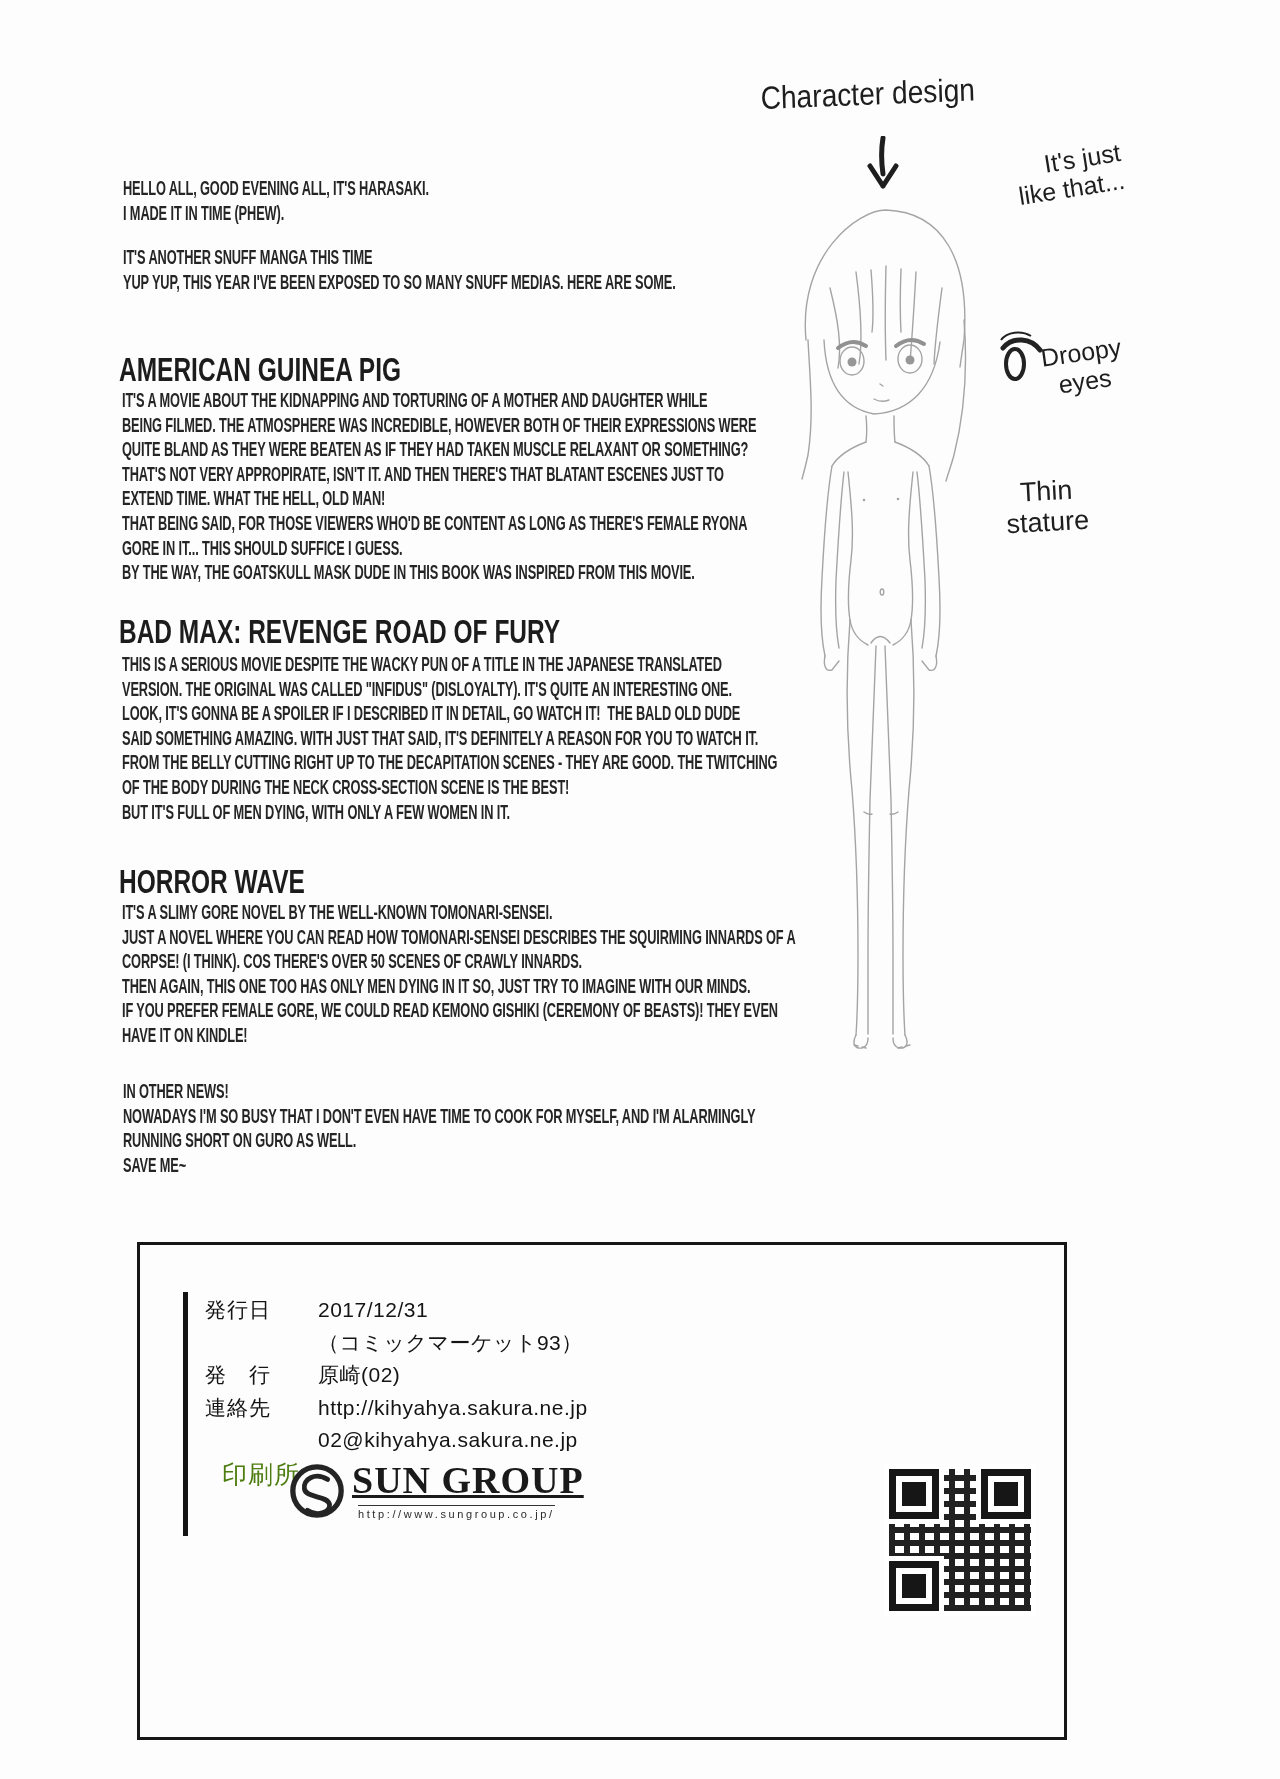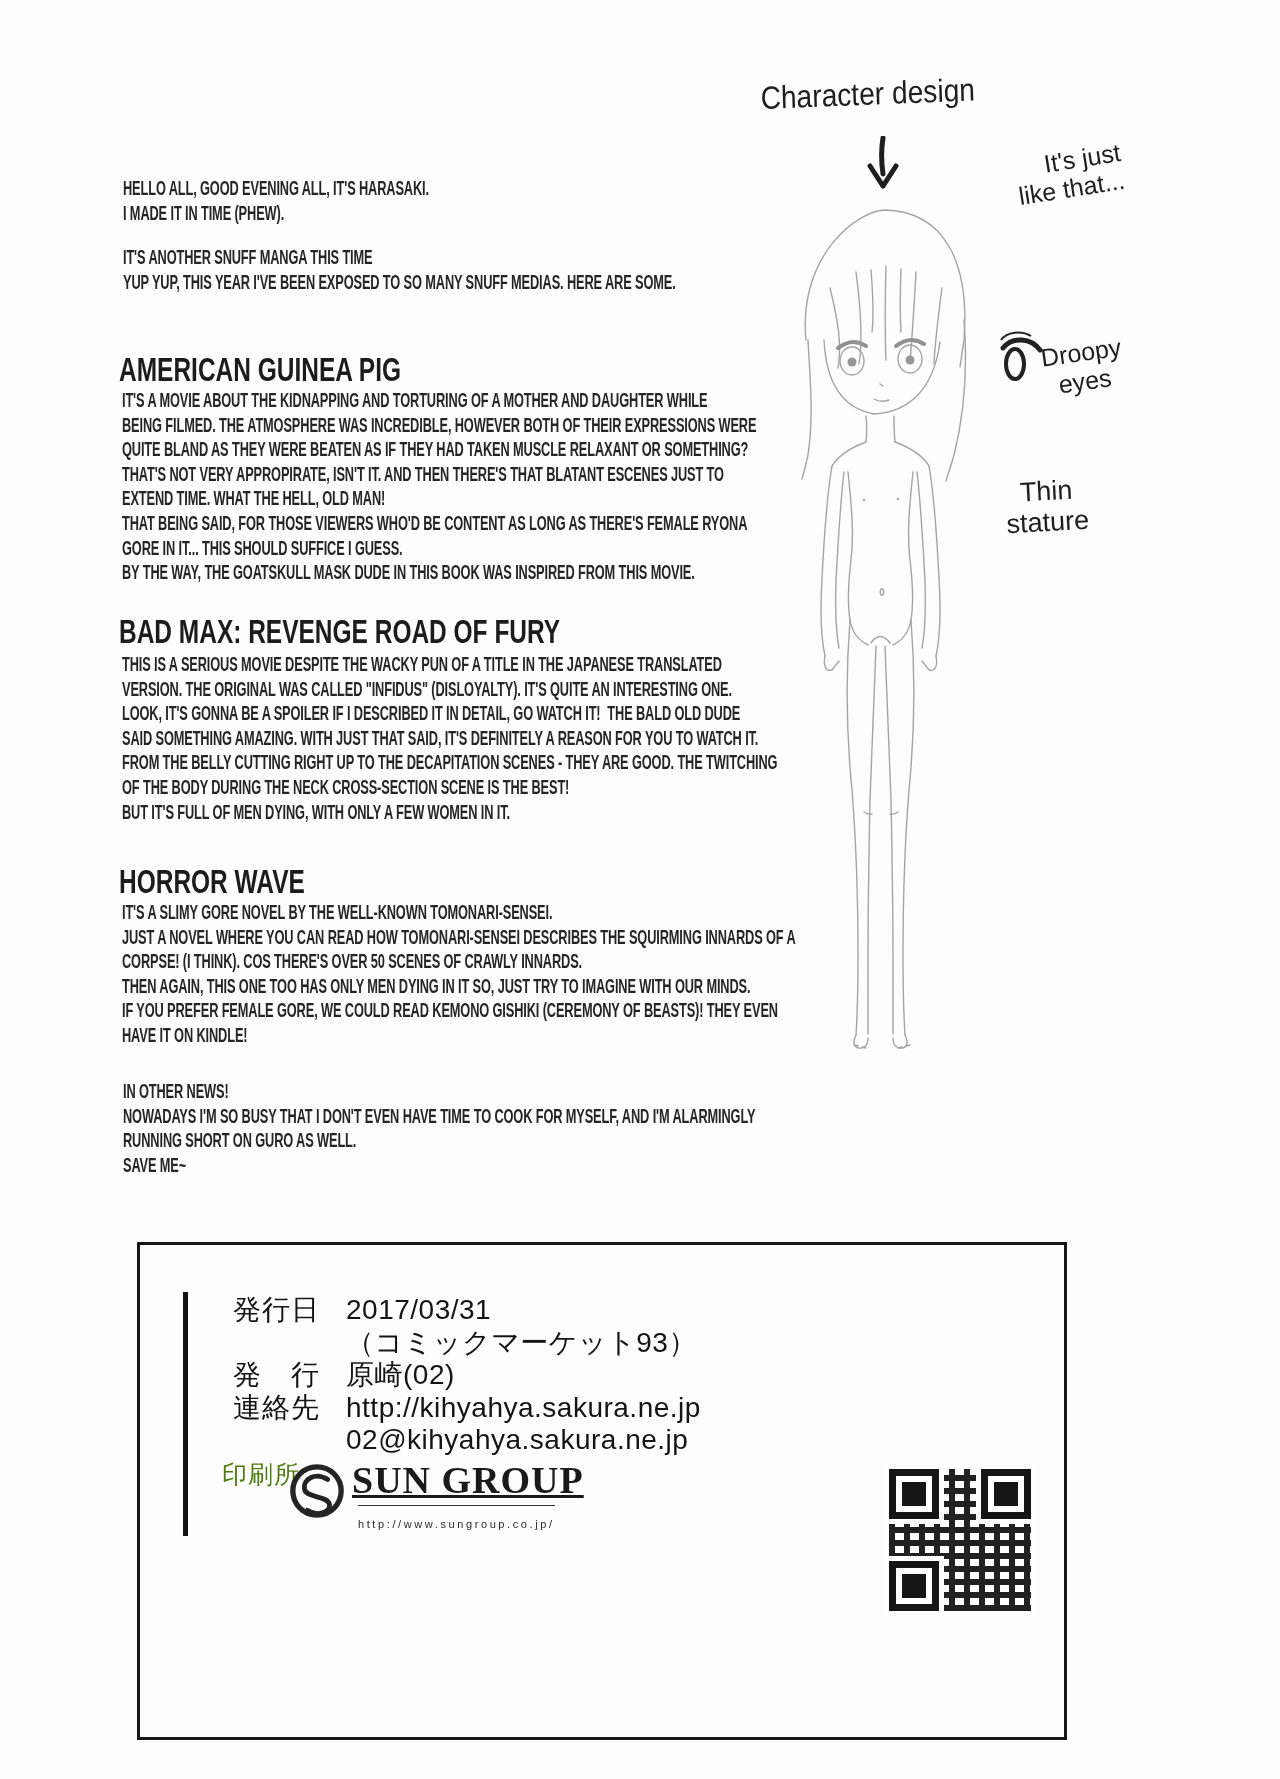--- a/index.html
+++ b/index.html
@@ -30,30 +30,30 @@
   .ann-thin{font-size:27px;line-height:31px;text-align:center;width:104px;
     transform:rotate(-3deg);}
   
   .sketch{position:absolute;left:768px;top:200px;width:232px;height:852px;}
   .arrow{position:absolute;left:858px;top:136px;width:50px;height:58px;}
   .eye-doodle{position:absolute;left:997px;top:324px;width:48px;height:64px;}
   
   .colo-box{position:absolute;left:137px;top:1242px;width:924px;height:492px;
     border:3px solid #161616;background:#fdfdfd;}
   .colo-vline{position:absolute;left:183px;top:1292px;width:5px;height:244px;background:#141414;}
-  .colo-rows{position:absolute;left:205px;top:1294px;font-size:28px;color:#141414;margin-left:28px;}
+  .colo-rows{position:absolute;left:205px;top:1294px;font-size:21px;color:#141414;}
   .col-row{display:flex;line-height:32.5px;}
   .col-label{width:113px;letter-spacing:1px;flex:none;}
   .col-value{letter-spacing:0.5px;}
   .printer-label{position:absolute;left:222px;top:1458px;font-size:25px;letter-spacing:1px;color:#4d7c0f;}
   .sun-logo{position:absolute;left:288px;top:1462px;width:58px;height:58px;}
   .sun-name{position:absolute;left:352px;top:1458px;font-family:"Liberation Serif","DejaVu Serif",serif;
     font-weight:700;font-size:38px;letter-spacing:1px;color:#1a1a1a;white-space:pre;text-decoration:underline;}
   .sun-url{position:absolute;left:358px;top:1505px;font-size:11px;letter-spacing:2.6px;color:#2a2a2a;
-    border-top:1.5px solid #333;padding-top:12px;white-space:pre;}
+    border-top:1.5px solid #333;padding-top:2px;white-space:pre;}
   .disclaimer{position:absolute;left:167px;top:1580px;font-size:21px;font-weight:600;
     line-height:29.5px;letter-spacing:1px;color:#101010;}
   .disclaimer .line{white-space:pre;}
   
   .qr{position:absolute;left:884px;top:1464px;width:152px;height:152px;background:#fff;}
   .qr-noise{position:absolute;inset:5px;opacity:.95;
     background-image:
       repeating-linear-gradient(0deg,#161616 0 6px,transparent 6px 13px),
       repeating-linear-gradient(90deg,#161616 0 6px,transparent 6px 15px);}
   .qr-f{position:absolute;width:36px;height:36px;border:7px solid #161616;background:#fff;
@@ -217,21 +217,21 @@
     </g>
   </svg>
 
   <div class="colo-box"></div>
   <div class="colo-vline"></div>
 
   <div class="colo-rows">
 
   <div class="col-row">
         <span class="col-label">発行日</span>
-        <span class="col-value">2017/03/31</span>
+        <span class="col-value">2017/12/31</span>
       </div>
       <div class="col-row">
         <span class="col-label"></span>
         <span class="col-value">（コミックマーケット93）</span>
       </div>
       <div class="col-row">
         <span class="col-label">発　行</span>
         <span class="col-value">原崎(02)</span>
       </div>
       <div class="col-row">

